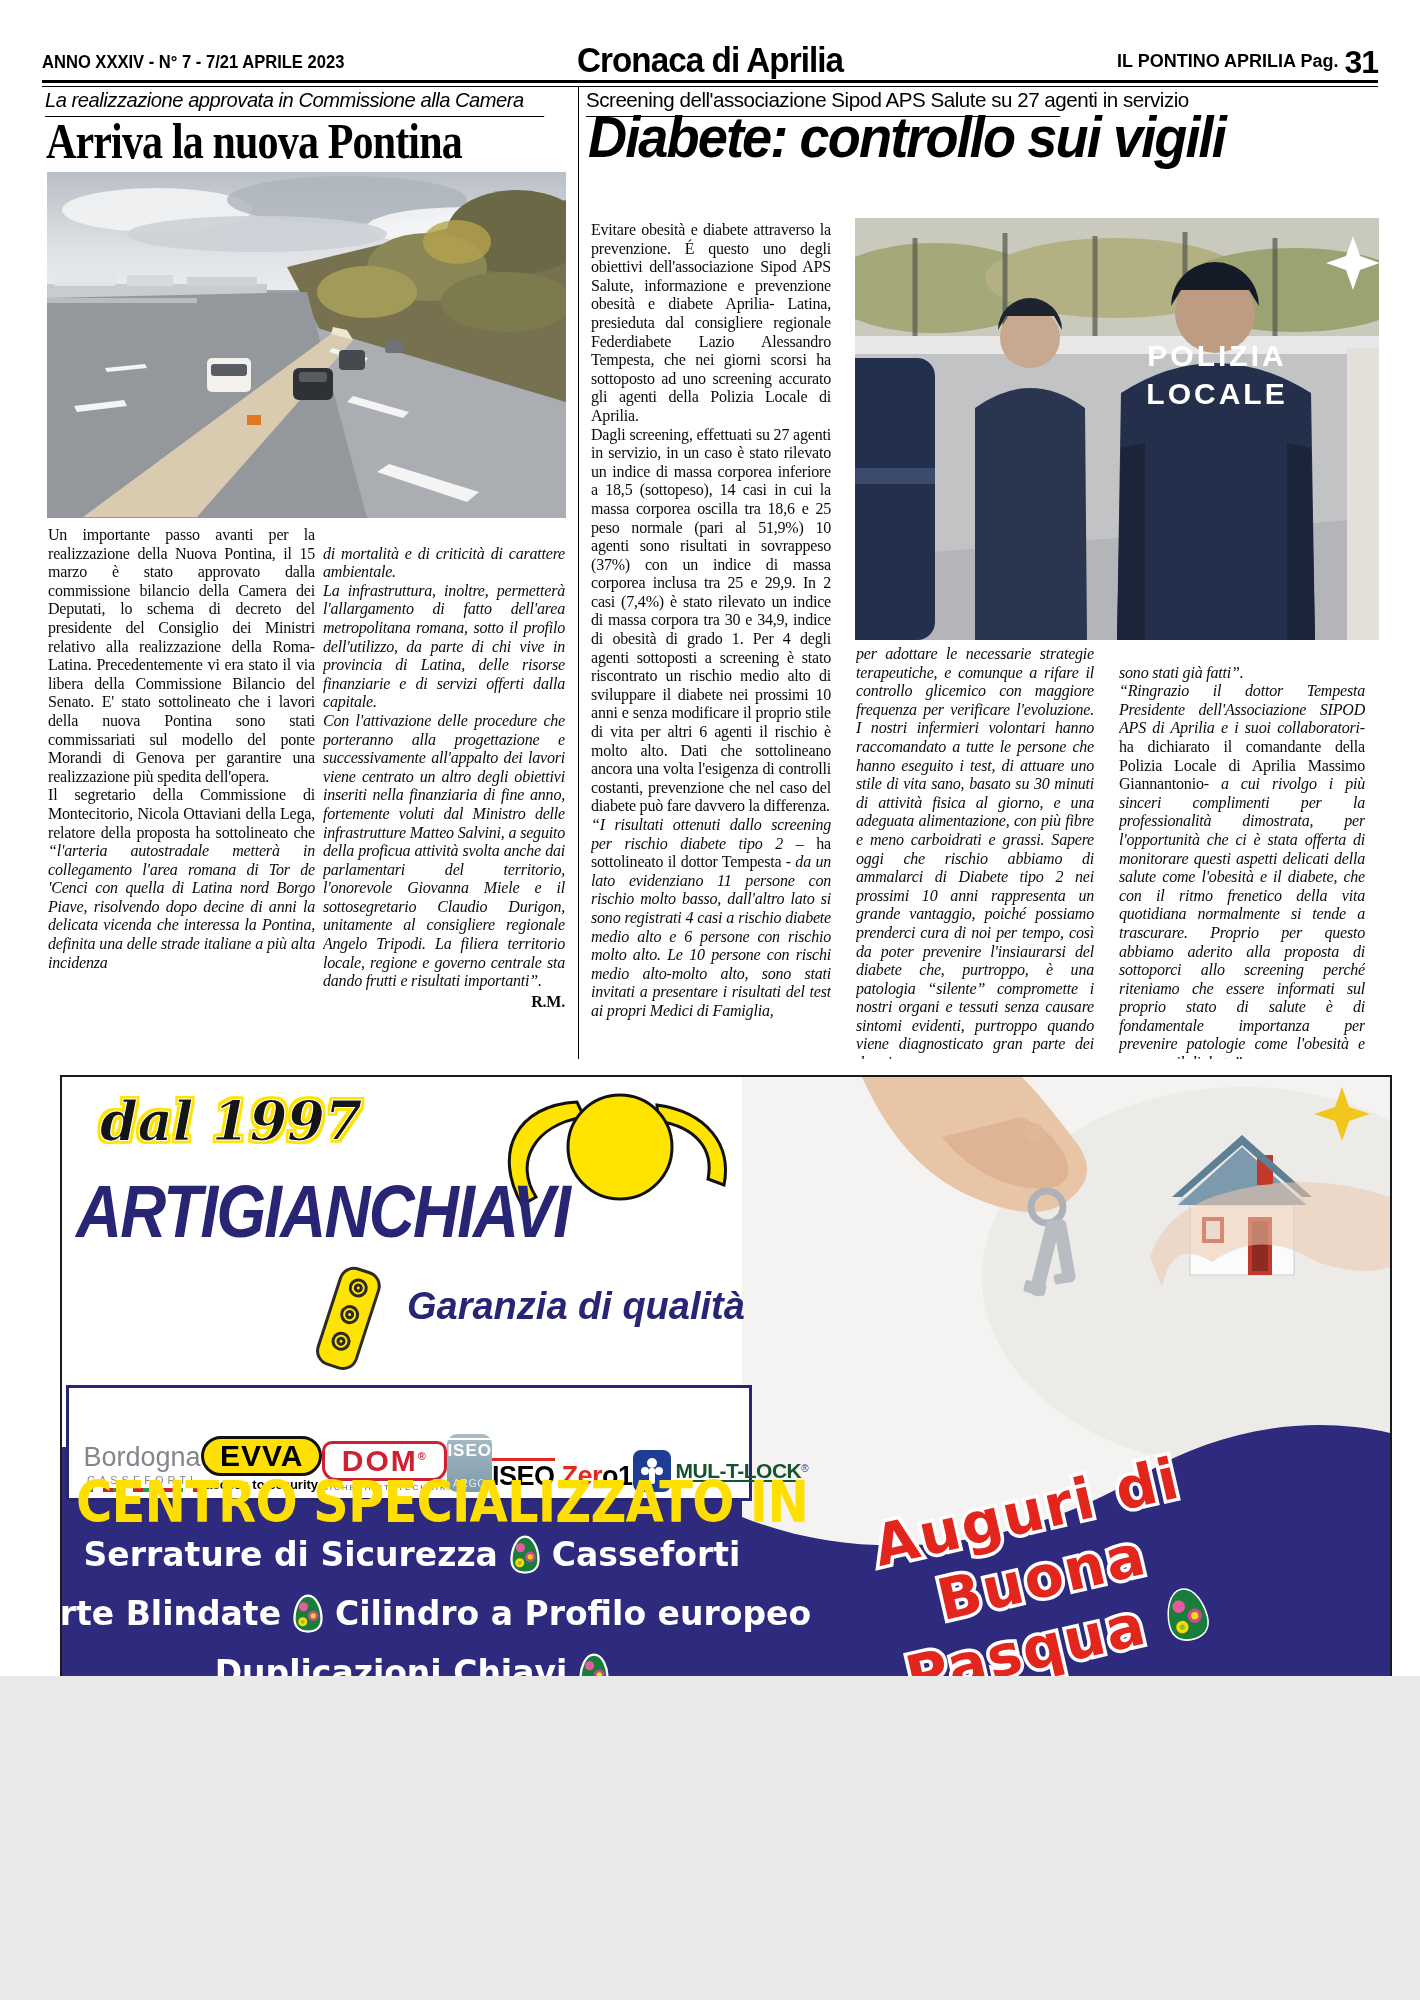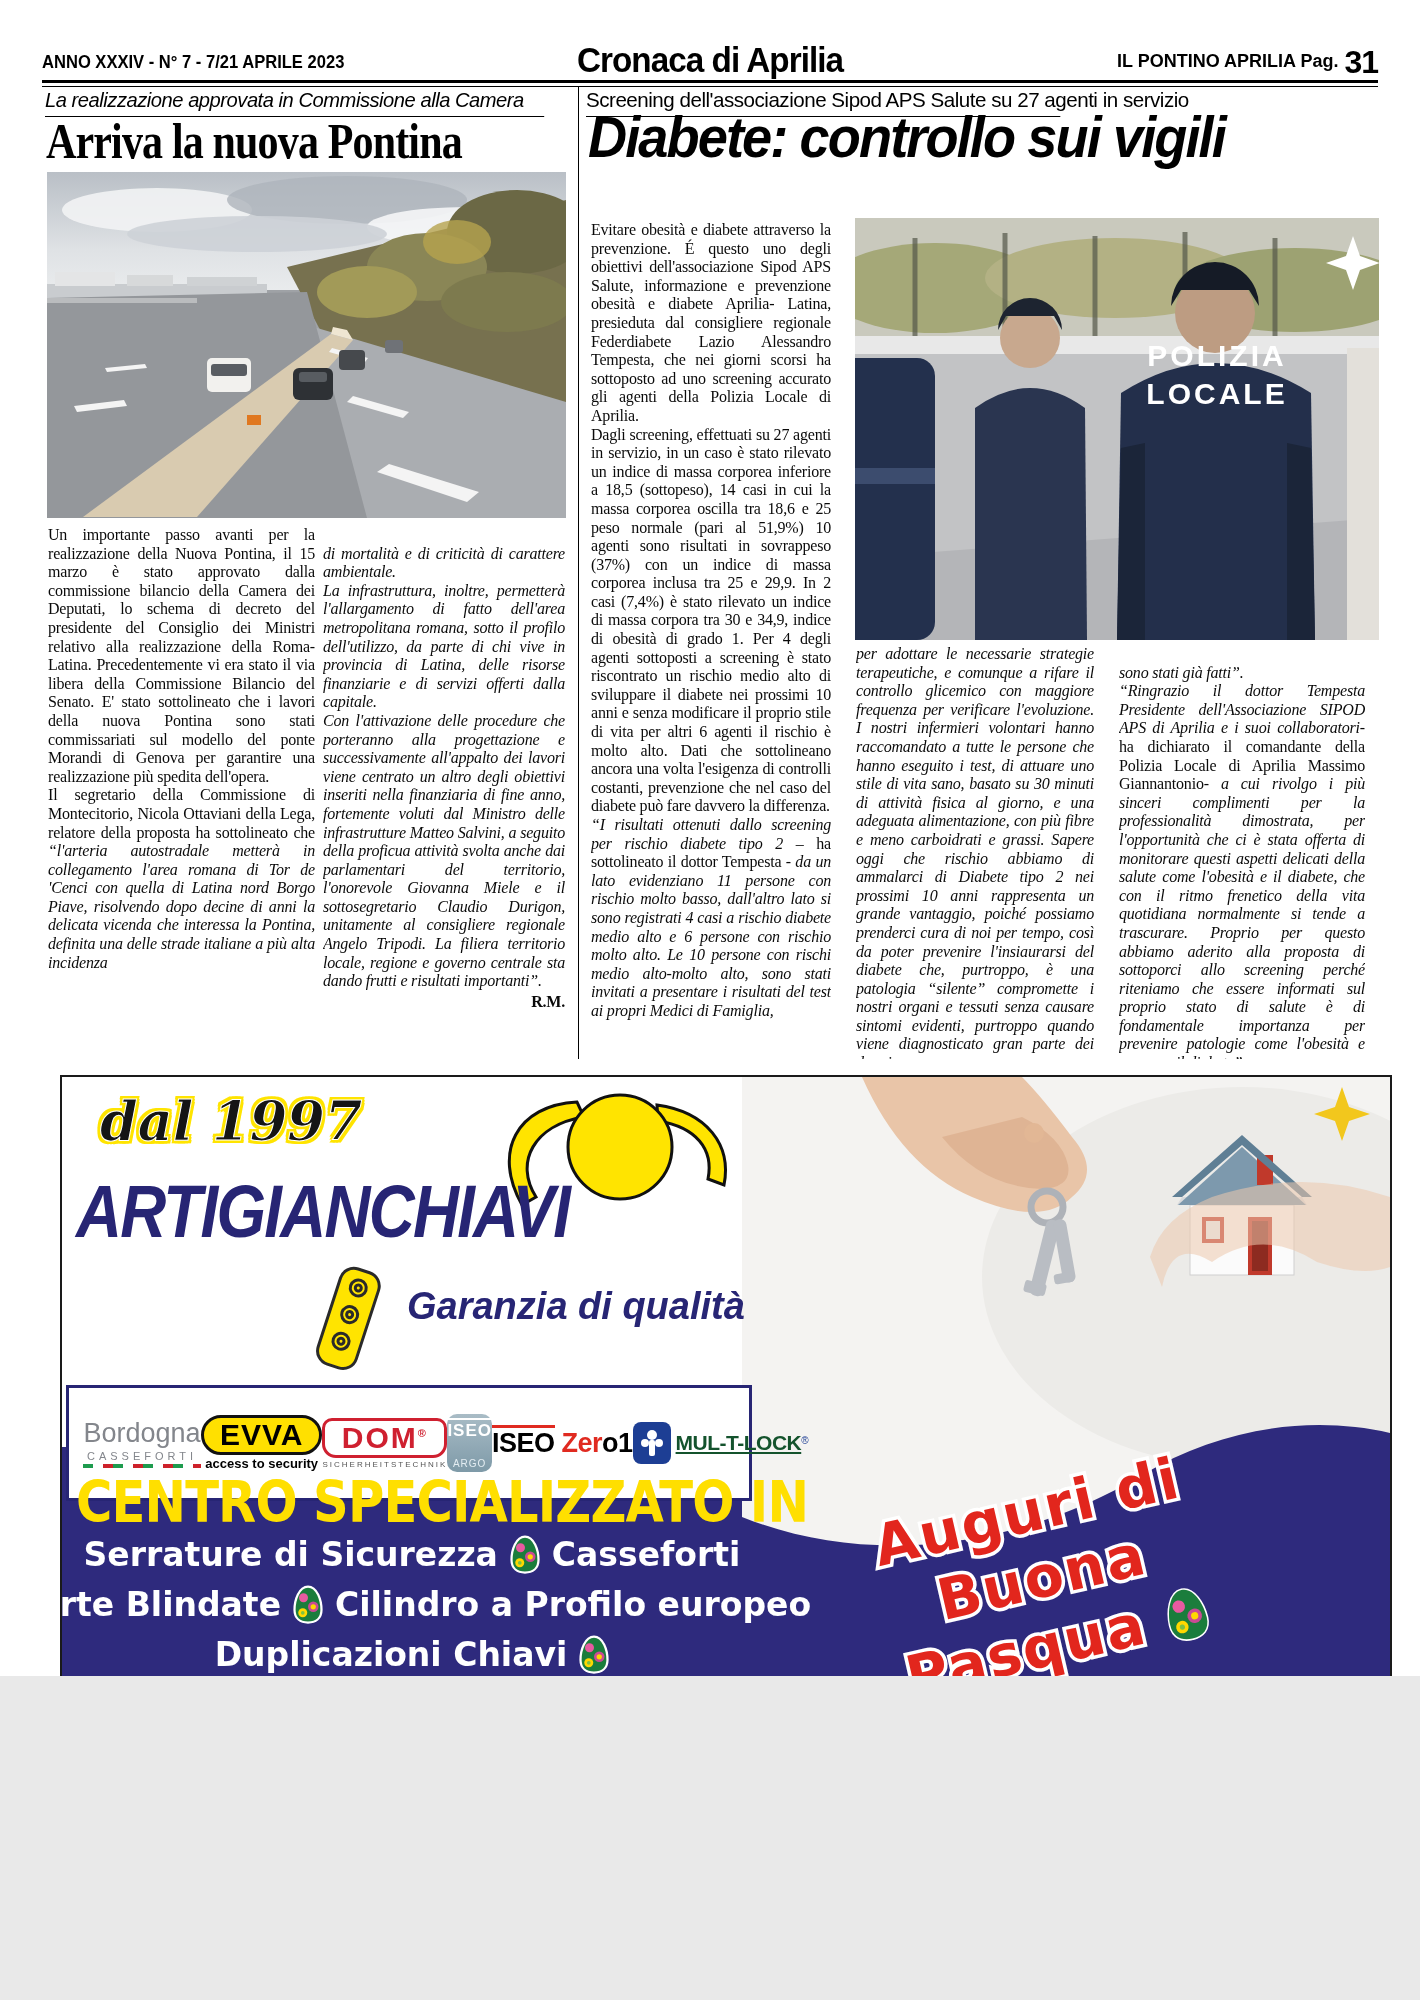--- a/index.html
+++ b/index.html
@@ -271,21 +271,21 @@
             <circle cx="48" cy="22" r="3"></circle>
           <circle cx="48" cy="50" r="8"></circle>
             <circle cx="48" cy="50" r="3"></circle>
           <circle cx="48" cy="78" r="8"></circle>
             <circle cx="48" cy="78" r="3"></circle>
         </g>
       </g>
     </svg>
     <div class="abs tagline" style="left:345px;top:208px;">Garanzia di qualità</div>
 
-    <div class="abs brands" style="left:4px;top:308px;width:686px;height:116px;">
+    <div class="abs brands" style="left:4px;top:308px;width:686px;height:116px;align-items:flex-end;">
       <div style="text-align:center;">
         <div class="bordogna-name">Bordogna</div>
         <div class="bordogna-sub">CASSEFORTI</div>
         <div class="flagstrip"></div>
       </div>
       <div style="text-align:center;">
         <div class="evva-oval">EVVA</div>
         <div class="evva-sub">access to security</div>
       </div>
       <div style="text-align:center;">
@@ -309,21 +309,21 @@
             </svg>
         </div>
         <div>
           <span class="mtl-name">MUL-T-LOCK</span><sup style="font-size:10px;color:#1d3e94;">®</sup>
         </div>
       </div>
     </div>
 
     <div class="abs centro" style="left:14px;top:392px;">CENTRO SPECIALIZZATO IN</div>
 
-    <div class="abs" style="left:0;top:458px;width:700px;display:flex;flex-direction:column;gap:11px;">
+    <div class="abs" style="left:0;top:458px;width:700px;display:flex;flex-direction:column;gap:20px;">
       <div class="svc-line">
         <span>Serrature di Sicurezza</span>
         <svg class="egg-ic">
             <use href="#egg"></use>
           </svg>
         <span>Casseforti</span>
       </div>
       <div class="svc-line">
         <span>Porte Blindate</span>
         <svg class="egg-ic">

